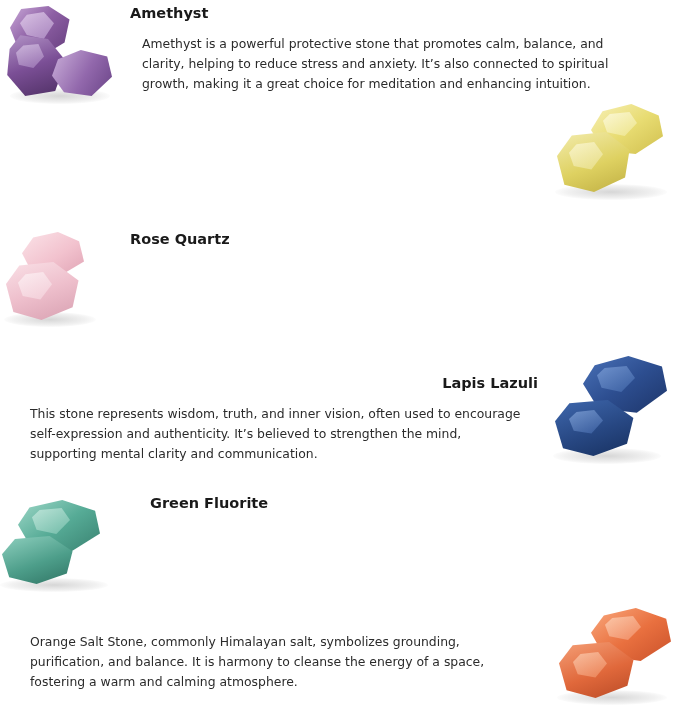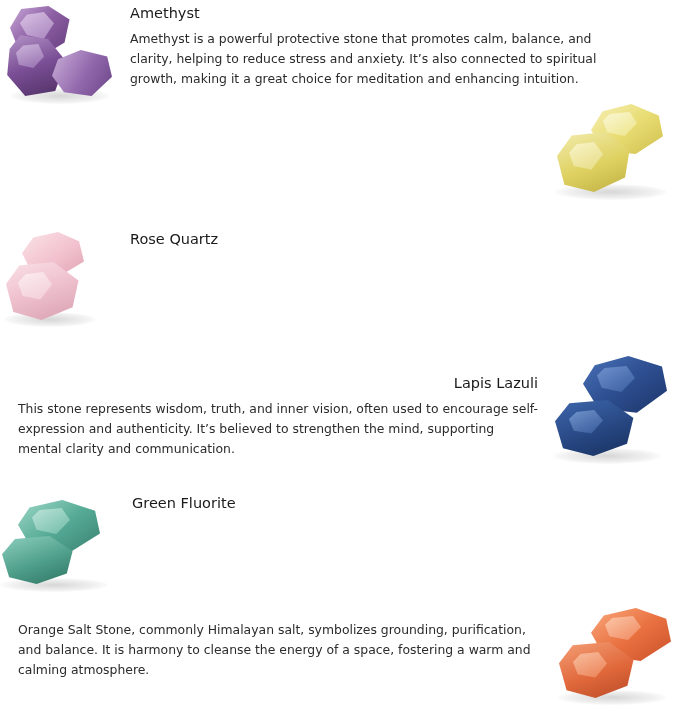--- a/index.html
+++ b/index.html
@@ -20,33 +20,33 @@
     height: 711px;
   }
 
   .entry {
     position: absolute;
     box-sizing: border-box;
   }
 
   .entry-title {
     font-size: 14.5px;
-    font-weight: normal;
+    font-weight: bold;
     color: #1a1a1a;
     margin: 0 0 7px 0;
     line-height: 1.1;
   }
   .entry-title.right {
     text-align: right;
   }
   .entry-body {
     font-size: 12.4px;
     line-height: 1.62;
     color: #2b2b2b;
-    margin: 0;
+    margin: 12px;
   }
 
   
   .stone-art {
     position: absolute;
     pointer-events: none;
   }
   .stone {
     position: absolute;
   }
@@ -253,21 +253,21 @@
     <h2 class="entry-title right">Lapis Lazuli</h2>
     <p class="entry-body">This stone represents wisdom, truth, and inner vision, often used to encourage self-expression and authenticity. It’s believed to strengthen the mind, supporting mental clarity and communication.</p>
   </div>
 
   <div class="stone-art" id="art-fluorite">
     <div class="shadow sh"></div>
     <div class="stone s1"></div>
     <div class="stone s1b"></div>
     <div class="stone s2"></div>
   </div>
-  <div class="entry" style="left:132px; top:496px; width:510px;">
+  <div class="entry" style="left:150px; top:496px; width:510px;">
     <h2 class="entry-title">Green Fluorite</h2>
   </div>
 
   <div class="stone-art" id="art-orange">
     <div class="shadow sh"></div>
     <div class="stone s1"></div>
     <div class="stone s1b"></div>
     <div class="stone s2"></div>
     <div class="stone s2b"></div>
   </div>

